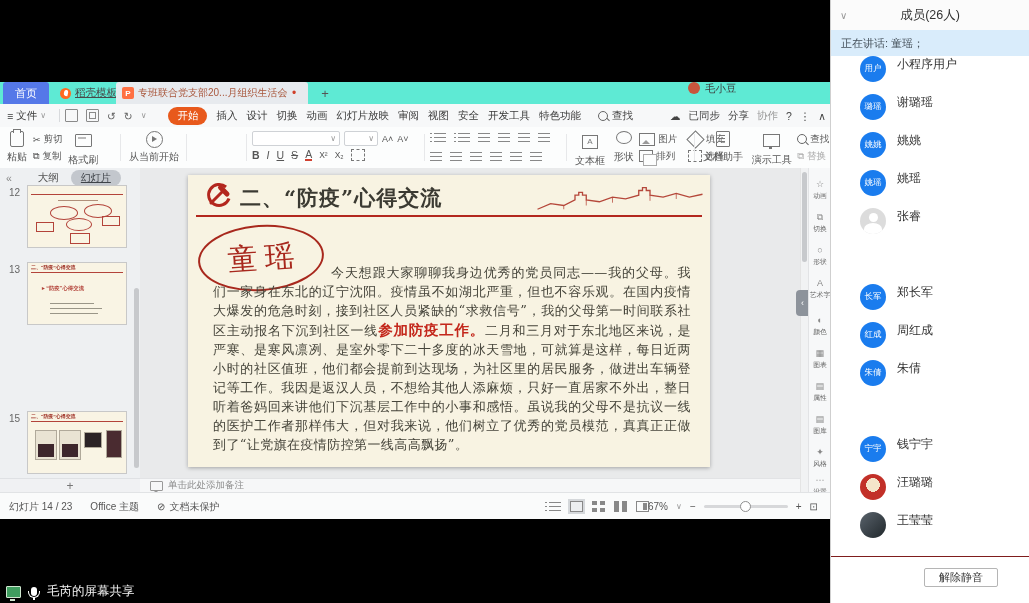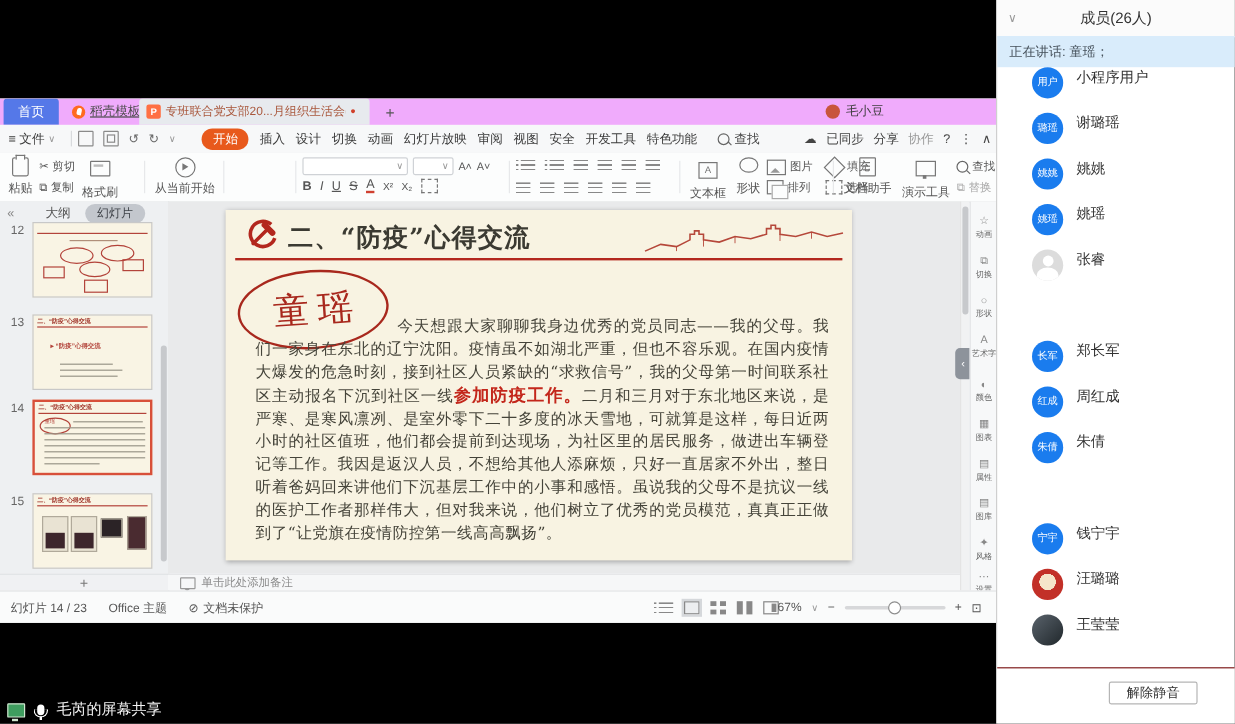--- a/index.html
+++ b/index.html
@@ -2,36 +2,36 @@
 <html><head>
 <meta charset="utf-8">
 <style>
   html,body{margin:0;padding:0;}
   body{width:1029px;height:603px;overflow:hidden;background:#000;
        font-family:"Liberation Sans", sans-serif; -webkit-font-smoothing:antialiased;}
   .screen{position:relative;width:1029px;height:603px;background:#000;}
   
   .wps{position:absolute;left:0;top:82px;width:830px;height:437px;background:#fff;overflow:hidden;}
   
-  .tabbar{position:absolute;left:0;top:0;width:100%;height:34px;background:#f0abfc;}
+  .tabbar{position:absolute;left:0;top:0;width:100%;height:34px;background:#5eead4;}
   .tab-home{position:absolute;left:3px;top:0;width:46px;height:22px;background:#5578e8;color:#fff;
     font-size:11px;display:flex;align-items:center;justify-content:center;border-radius:3px 3px 0 0;}
   .tab-docer{position:absolute;left:52px;top:0;height:22px;display:flex;align-items:center;gap:4px;
     font-size:10.5px;color:#4a4a4a;padding:0 8px;text-decoration:underline;}
   .docer-dot{width:11px;height:11px;border-radius:50%;background:#ff6a20;display:inline-block;position:relative;}
   .docer-dot::after{content:'';position:absolute;left:3.5px;top:2.5px;width:4px;height:6px;background:#fff;border-radius:2px 2px 0 2px;transform:rotate(12deg);}
   .tab-doc{position:absolute;left:116px;top:0;width:192px;height:22px;background:#e7eaee;border-radius:3px 3px 0 0;
     display:flex;align-items:center;gap:4px;padding:0 6px;box-sizing:border-box;}
   .pptico{width:12px;height:12px;background:#ff7043;border-radius:2px;color:#fff;font-size:8px;font-weight:bold;
     display:flex;align-items:center;justify-content:center;flex:none;}
   .tab-doc .t{font-size:10px;color:#a9573c;white-space:nowrap;overflow:hidden;max-width:150px;}
   .tab-doc .mod{color:#d0402a;font-size:12px;line-height:10px;}
   .tab-new{position:absolute;left:316px;top:2px;width:18px;height:18px;color:#555;font-size:13px;
     display:flex;align-items:center;justify-content:center;}
-  .account{position:absolute;left:688px;top:0;height:22px;display:flex;align-items:center;gap:5px;font-size:10.5px;color:#3c3c3c;}
+  .account{position:absolute;left:688px;top:0;height:22px;display:flex;gap:5px;font-size:10.5px;color:#3c3c3c;}
   .account .av{width:12px;height:12px;border-radius:50%;background:#c8553c;}
   
   .menubar{position:absolute;left:0;top:22px;width:100%;height:23px;background:#f7f8f9;border-bottom:1px solid #e4e6e9;
     display:flex;align-items:center;font-size:10.5px;color:#3a3a3a;}
   .mb-file{display:flex;align-items:center;gap:3px;padding:0 8px 0 7px;}
   .mb-sep{width:1px;height:13px;background:#d8dadd;margin:0 5px;}
   .qat{display:flex;align-items:center;gap:8px;color:#666;}
   .qat .bx{width:11px;height:11px;border:1px solid #8a8a8a;border-radius:1px;}
   .qat .bx2{width:11px;height:11px;border:1px solid #8a8a8a;border-radius:1px;position:relative;}
   .qat .bx2::after{content:'';position:absolute;left:2px;top:2px;width:5px;height:5px;border:1px solid #8a8a8a;}
@@ -77,21 +77,21 @@
   .i-sel{width:12px;height:10px;border:1.3px dashed #777;}
   .i-doca{width:12px;height:14px;border:1.3px solid #777;border-radius:1px;position:relative;}
   .i-doca::after{content:'';position:absolute;left:2px;top:3px;width:6px;height:1px;background:#777;box-shadow:0 3px 0 #777,0 6px 0 #777;}
   .i-pres{width:15px;height:11px;border:1.3px solid #777;position:relative;}
   .i-pres::after{content:'';position:absolute;left:5px;bottom:-3px;width:3px;height:3px;background:#777;}
   
   .lpanel{position:absolute;left:0;top:86px;width:140px;height:310px;background:#eef0f2;border-right:1px solid #dcdee1;}
   .lp-head{position:absolute;left:0;top:0;width:100%;height:20px;display:flex;align-items:center;font-size:10.5px;color:#555;}
   .lp-head .col{margin-left:6px;color:#888;}
   .lp-head .outl{margin-left:26px;}
-  .lp-head .pillgray{margin-left:12px;background:#c3c7cd;color:#3f4349;border-radius:8px;padding:1px 10px;font-size:10px;}
+  .lp-head .pillgray{margin-left:12px;background:#c3c7cd;color:#3f4349;border-radius:8px;padding:1px 10px;font-size:10px;text-decoration:underline;}
   .thumb-wrap{position:absolute;left:0;width:140px;}
   .tnum{position:absolute;left:9px;top:2px;font-size:10px;color:#666;}
   .tbox{position:absolute;left:27px;top:0;width:100px;height:63px;background:#f9f4e4;border:1px solid #c8c8c8;box-sizing:border-box;overflow:hidden;}
   .tbox.sel{border:2px solid #d8503a;}
   .mini-title{position:absolute;left:3px;top:1px;font-size:9px;font-weight:bold;color:#9c2b20;white-space:nowrap;
     transform:scale(.55);transform-origin:0 0;font-family:"Liberation Serif",serif;}
   .mini-rule{position:absolute;left:3px;top:9px;right:3px;height:1px;background:#b3433a;}
   .mini-ellipse{position:absolute;border:1px solid #b3433a;border-radius:50%;}
   .mini-rect{position:absolute;border:1px solid #b3433a;}
   .mini-line{position:absolute;height:1px;background:#9a9688;}
@@ -396,38 +396,20 @@
         <div class="tbox">
           <span class="mini-title">二、“防疫”心得交流</span>
           <div class="mini-rule"></div>
           <span class="mini-bullet"><span>▸</span> <span>“防疫”心得交流</span></span>
           <div class="mini-line" style="left:22px;top:40px;width:44px;"></div>
           <div class="mini-line" style="left:22px;top:45px;width:52px;"></div>
           <div class="mini-line" style="left:22px;top:50px;width:48px;"></div>
         </div>
       </div>
 
-      <div class="thumb-wrap" style="top:165px;height:72px;">
-        <span class="tnum">14</span>
-        <div class="tbox sel">
-          <span class="mini-title">二、“防疫”心得交流</span>
-          <div class="mini-rule"></div>
-          <div class="mini-ellipse" style="left:4px;top:13px;width:24px;height:12px;border-width:1px;">
-            <span style="position:absolute;left:3px;top:-1px;font-size:9px;color:#b3433a;transform:scale(.5);transform-origin:0 0;white-space:nowrap;">童瑶</span>
-          </div>
-          <div class="mini-line" style="left:32px;top:16px;width:58px;"></div>
-          <div class="mini-line" style="left:8px;top:21px;width:84px;"></div>
-          <div class="mini-line" style="left:8px;top:26px;width:84px;"></div>
-          <div class="mini-line" style="left:8px;top:31px;width:84px;"></div>
-          <div class="mini-line" style="left:8px;top:36px;width:84px;"></div>
-          <div class="mini-line" style="left:8px;top:41px;width:84px;"></div>
-          <div class="mini-line" style="left:8px;top:46px;width:84px;"></div>
-          <div class="mini-line" style="left:8px;top:51px;width:46px;"></div>
-        </div>
-      </div>
 
       <div class="thumb-wrap" style="top:243px;height:70px;">
         <span class="tnum">15</span>
         <div class="tbox">
           <span class="mini-title">二、“防疫”心得交流</span>
           <div class="mini-rule"></div>
           <div class="mini-photo" style="left:7px;top:18px;width:20px;height:28px;">
               <div class="inner"></div>
             </div>
           <div class="mini-photo" style="left:31px;top:18px;width:20px;height:28px;">

